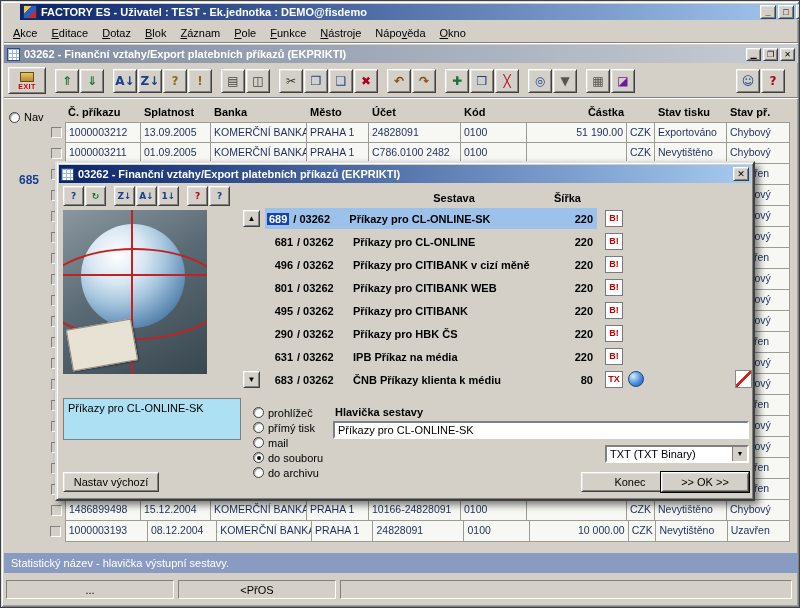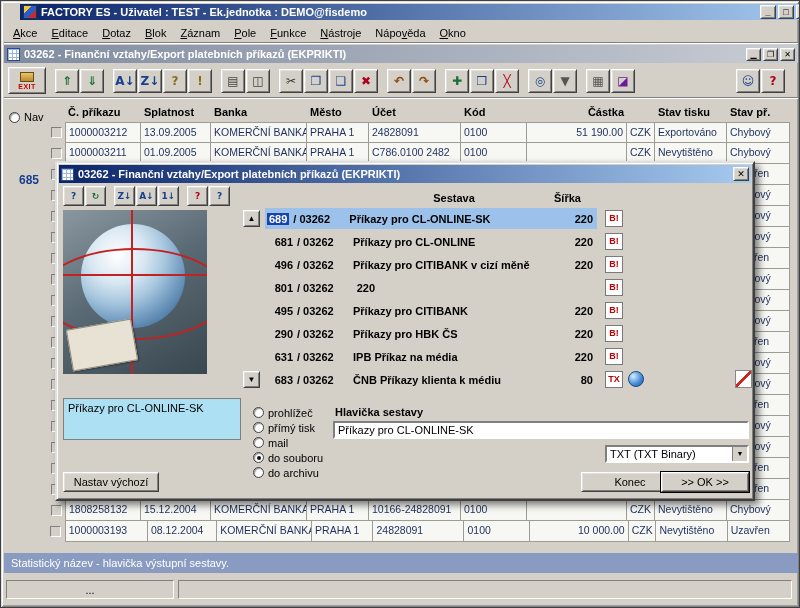--- a/index.html
+++ b/index.html
@@ -501,21 +501,21 @@
           <div class="td" style="width: 66px;"></div>
           <div class="td num" style="width: 100px;"></div>
           <div class="td" style="width: 28px;"></div>
           <div class="td" style="width: 72px;"></div>
           <div class="td" style="width: 63px;">Uzavřen</div>
         </div>
         <div class="tr">
           <div class="cbcell" style="width: 18px;">
             <span class="cb"></span>
           </div>
-          <div class="td first" style="width: 76px;">1808258132</div>
+          <div class="td first" style="width: 76px;">1486899498</div>
           <div class="td" style="width: 70px;">15.12.2004</div>
           <div class="td" style="width: 96px;">KOMERČNÍ BANKA</div>
           <div class="td" style="width: 62px;">PRAHA 1</div>
           <div class="td" style="width: 92px;">10166-24828091</div>
           <div class="td" style="width: 66px;">0100</div>
           <div class="td num" style="width: 100px;"></div>
           <div class="td" style="width: 28px;">CZK</div>
           <div class="td" style="width: 72px;">Nevytištěno</div>
           <div class="td" style="width: 63px;">Chybový</div>
         </div>
@@ -536,20 +536,21 @@
         </div>
       </div>
   </div>
 
   <div class="hintbar">
     <span>Statistický název - hlavička výstupní sestavy.</span>
   </div>
 
   <div class="statusbar">
     <div class="status-cell" style="width:168px;justify-content:center">...</div>
+    <div class="status-cell" style="width:158px;justify-content:center">&lt;PřOS</div>
     <div class="status-cell" style="flex:1"></div>
   </div>
 
   <div class="dialog">
     <div class="dlg-title">
       <span class="form-icon"></span>
       <span class="t">03262 - Finanční vztahy/Export platebních příkazů (EKPRIKTI)</span>
       <span class="winbtn">✕</span>
     </div>
     <div class="dlg-body">
@@ -606,20 +607,21 @@
           <div class="rep-row">
             <span class="rep-num">496</span>
             <span class="rep-code">/ 03262</span>
             <span class="rep-name">Příkazy pro CITIBANK v cizí měně</span>
             <span class="rep-width">220</span>
             <span class="fmt-icon">B!</span>
           </div>
           <div class="rep-row">
             <span class="rep-num">801</span>
             <span class="rep-code">/ 03262</span>
+            <span class="rep-name">Příkazy pro CITIBANK WEB</span>
             <span class="rep-width">220</span>
             <span class="fmt-icon">B!</span>
           </div>
           <div class="rep-row">
             <span class="rep-num">495</span>
             <span class="rep-code">/ 03262</span>
             <span class="rep-name">Příkazy pro CITIBANK</span>
             <span class="rep-width">220</span>
             <span class="fmt-icon">B!</span>
           </div>

